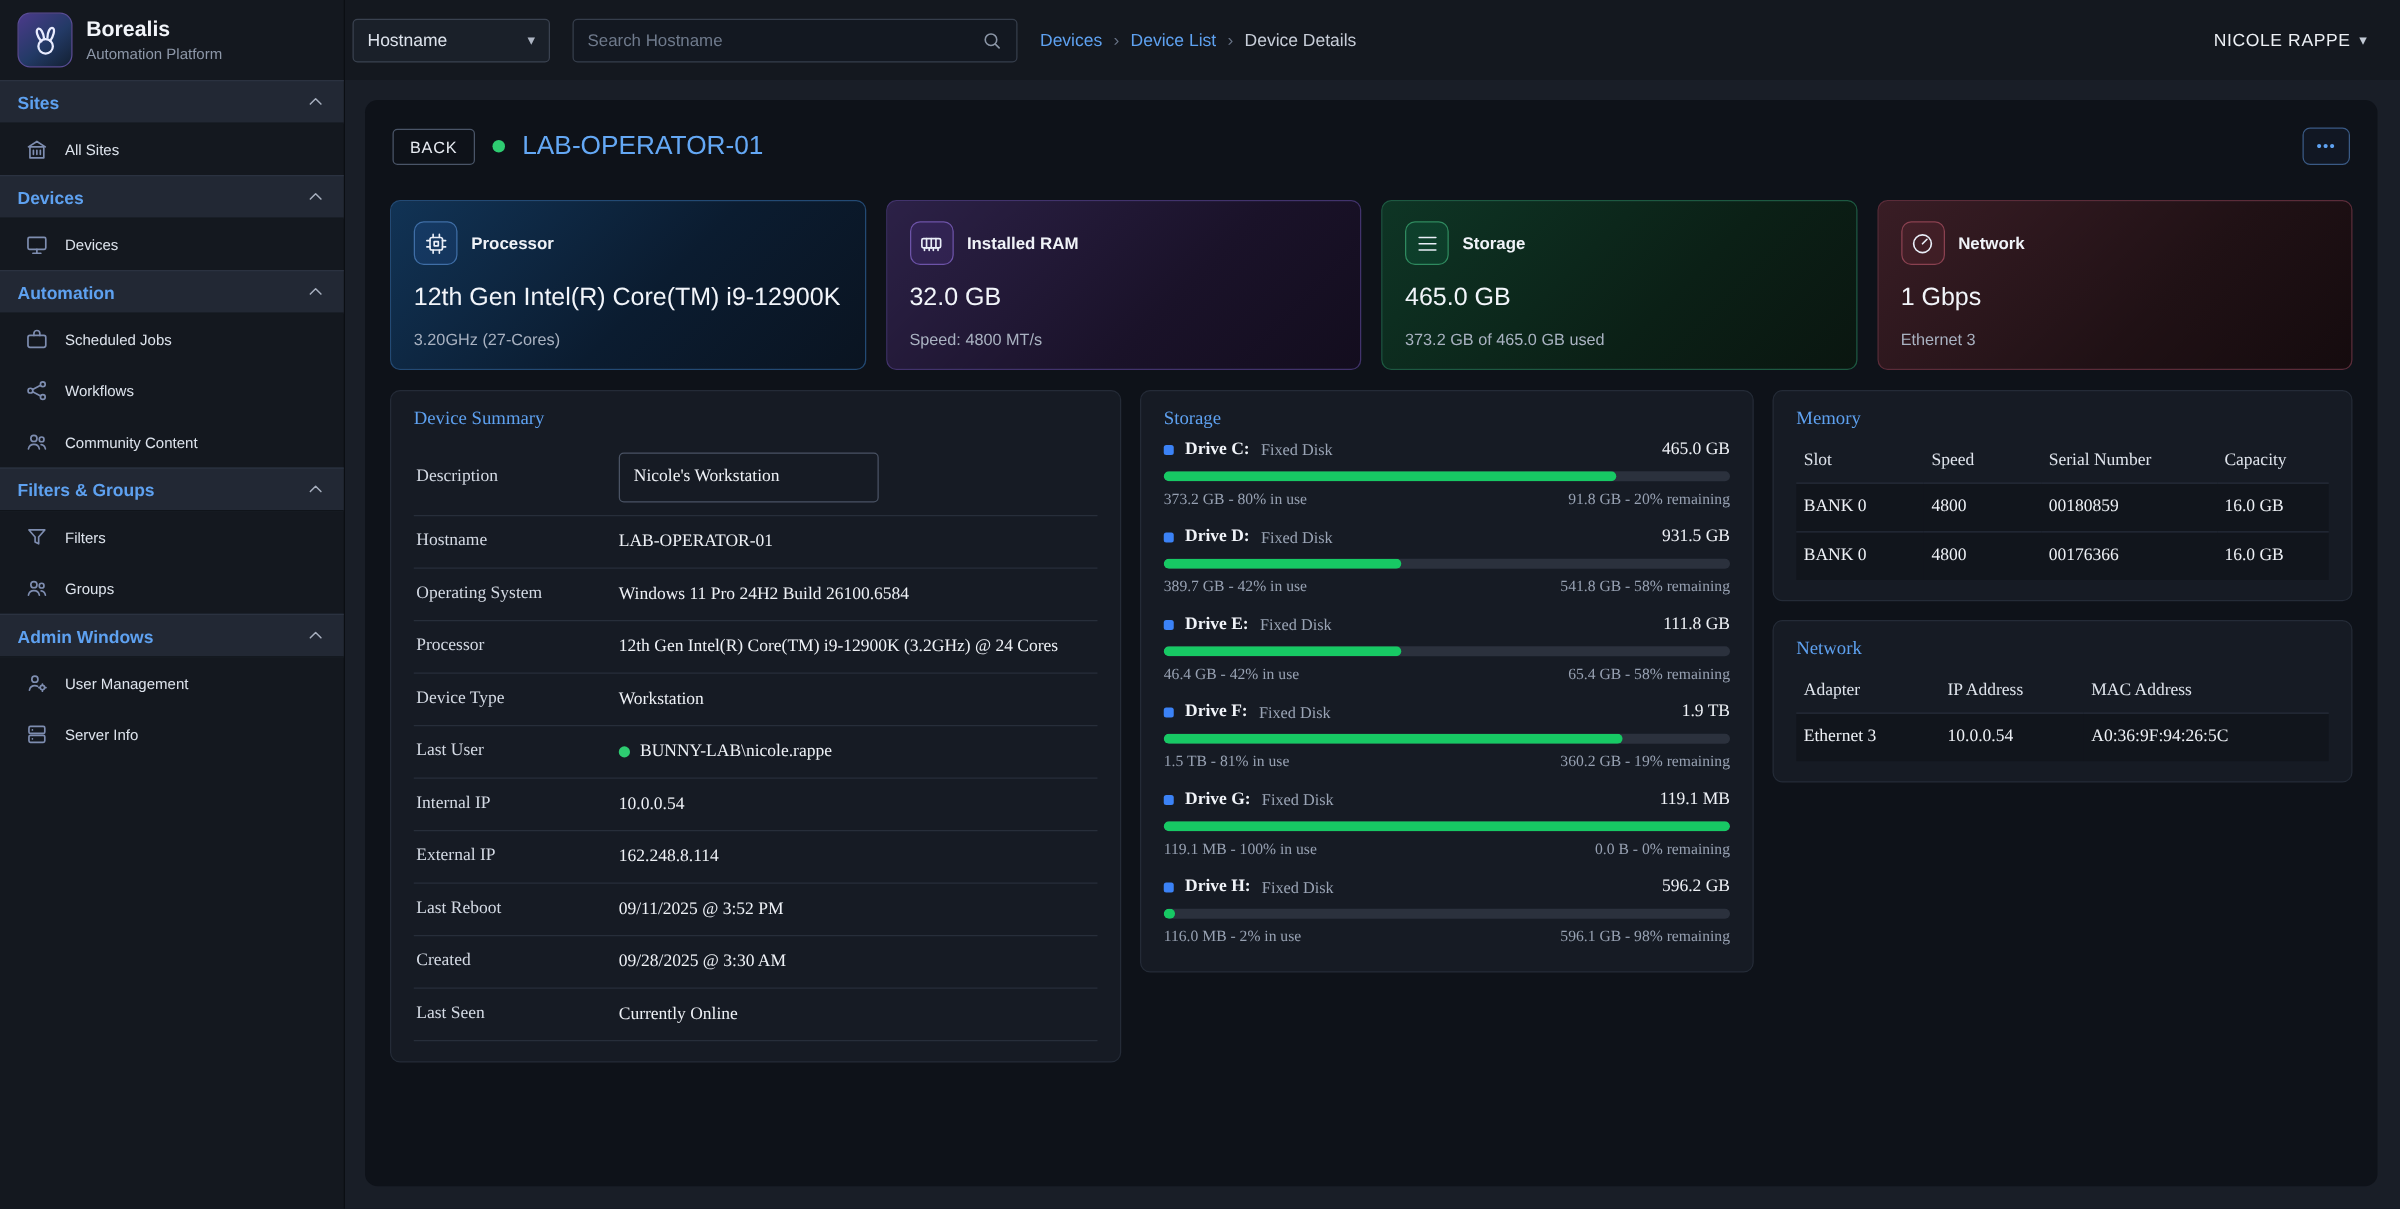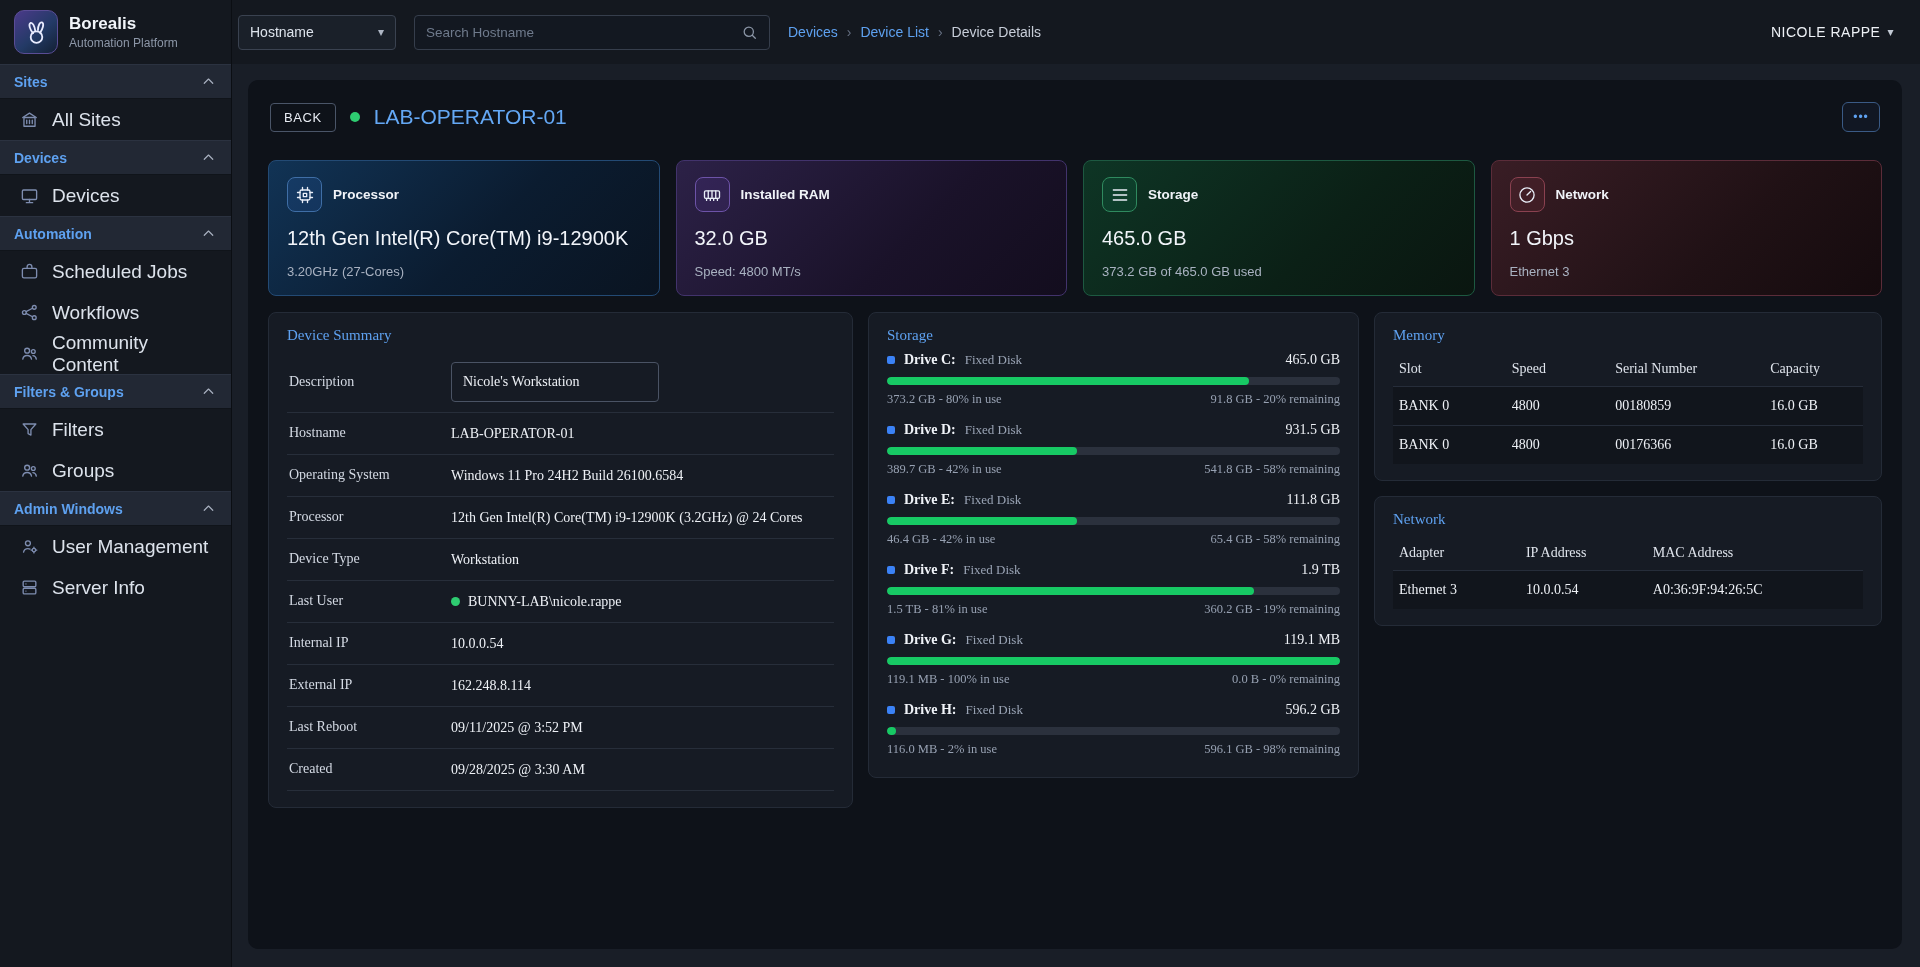--- a/index.html
+++ b/index.html
@@ -7,35 +7,35 @@
   body {
     background:#191e27;
     color:#e8ecf3;
     font-family:"Liberation Sans", sans-serif;
     font-size:14px;
     overflow:hidden;
   }
   .app { display:flex; height:100%; }
 
   
-  .sidebar { width:232px; flex-shrink:0; background:#14181f; display:flex; flex-direction:column; border-right:1px solid #0b0e13; }
+  .sidebar { width:276px; flex-shrink:0; background:#14181f; display:flex; flex-direction:column; border-right:1px solid #0b0e13; }
   .brand { height:64px; display:flex; align-items:center; gap:11px; padding:0 14px; }
   .brand-logo { width:44px; height:44px; border-radius:10px; flex-shrink:0;
     background:linear-gradient(140deg,#4b3a8a 0%,#233a66 55%,#132033 100%);
     border:1px solid #5a4d96; display:flex; align-items:center; justify-content:center; }
   .brand-name { font-size:17px; font-weight:bold; color:#f2f5fa; }
   .brand-sub { font-size:12px; color:#8d97a8; margin-top:2px; }
 
   nav { display:flex; flex-direction:column; }
   .nav-section-header { height:35px; display:flex; align-items:center; padding:0 14px;
     background:#222834; border-top:1px solid #2b3240; border-bottom:1px solid #10141a;
     color:#5ea1f0; font-weight:bold; font-size:14px; cursor:pointer; }
   .nav-section-header .chev { margin-left:auto; color:#a7afbe; display:flex; }
   .nav-item { height:41px; display:flex; align-items:center; gap:13px; padding:0 14px 0 19px;
-    color:#dde3ec; font-size:19px; cursor:pointer; }
+    color:#dde3ec; font-size:12px; cursor:pointer; }
   .nav-icon { width:20px; height:20px; color:#7e8db0; display:flex; align-items:center; justify-content:center; flex-shrink:0; }
   .nav-icon svg, .chev svg { width:19px; height:19px; stroke:currentColor; fill:none; stroke-width:1.7; stroke-linecap:round; stroke-linejoin:round; }
   .chev svg { width:17px; height:17px; }
 
   
   .rightside { flex:1; display:flex; flex-direction:column; min-width:0; }
   .topbar { height:64px; background:#14181f; display:flex; align-items:center; gap:18px; padding:0 26px 0 6px; flex-shrink:0; }
   .host-select { width:158px; height:35px; border:1px solid #3a4250; border-radius:4px; background:#1a2029;
     display:flex; align-items:center; padding:0 11px; color:#dde3ec; cursor:pointer; }
   .host-caret { margin-left:auto; color:#aeb6c4; font-size:12px; }
@@ -416,20 +416,24 @@
               <div class="sum-label">External IP</div>
               <div class="sum-value">162.248.8.114</div>
             </div>
             <div class="sum-row">
               <div class="sum-label">Last Reboot</div>
               <div class="sum-value">09/11/2025 @ 3:52 PM</div>
             </div>
             <div class="sum-row">
               <div class="sum-label">Created</div>
               <div class="sum-value">09/28/2025 @ 3:30 AM</div>
+            </div>
+            <div class="sum-row">
+              <div class="sum-label">Last Seen</div>
+              <div class="sum-value">Currently Online</div>
             </div>
           </div>
 
           <div class="panel">
             <div class="panel-title">Storage</div>
 
             <div class="drive">
               <div class="drive-head">
                 <span class="drive-bullet" style="background:#3b82f6"></span>
                 <span class="drive-name">Drive C:</span>

